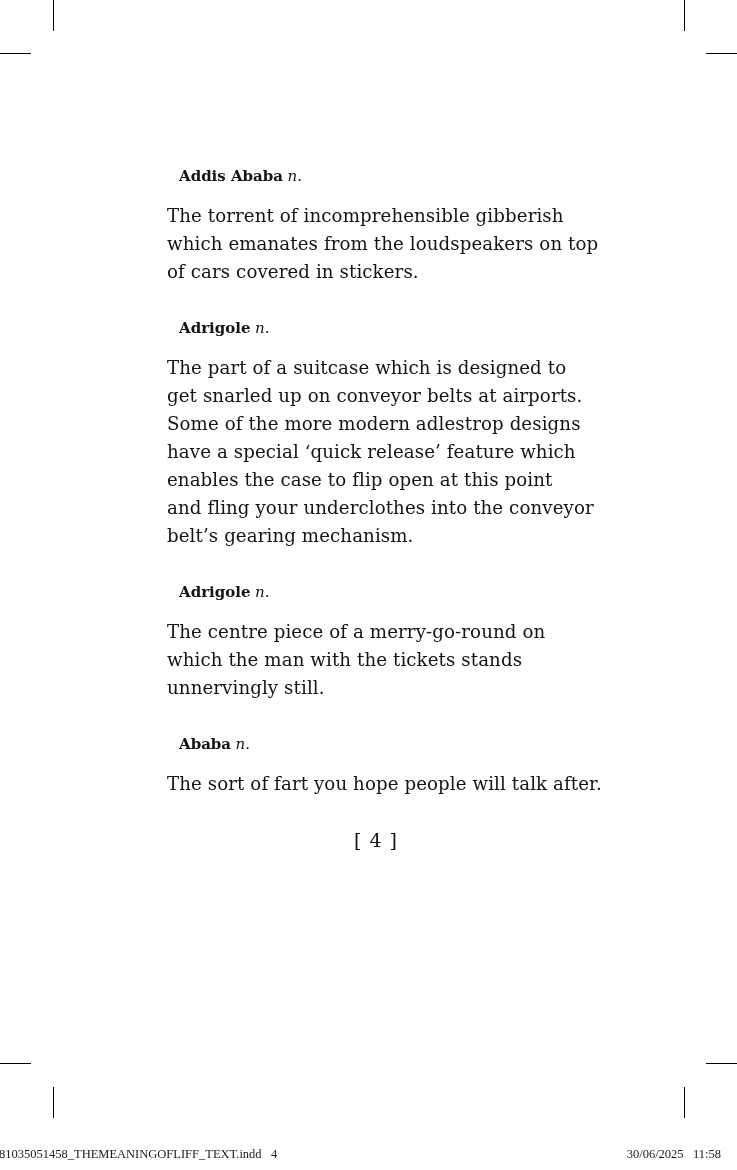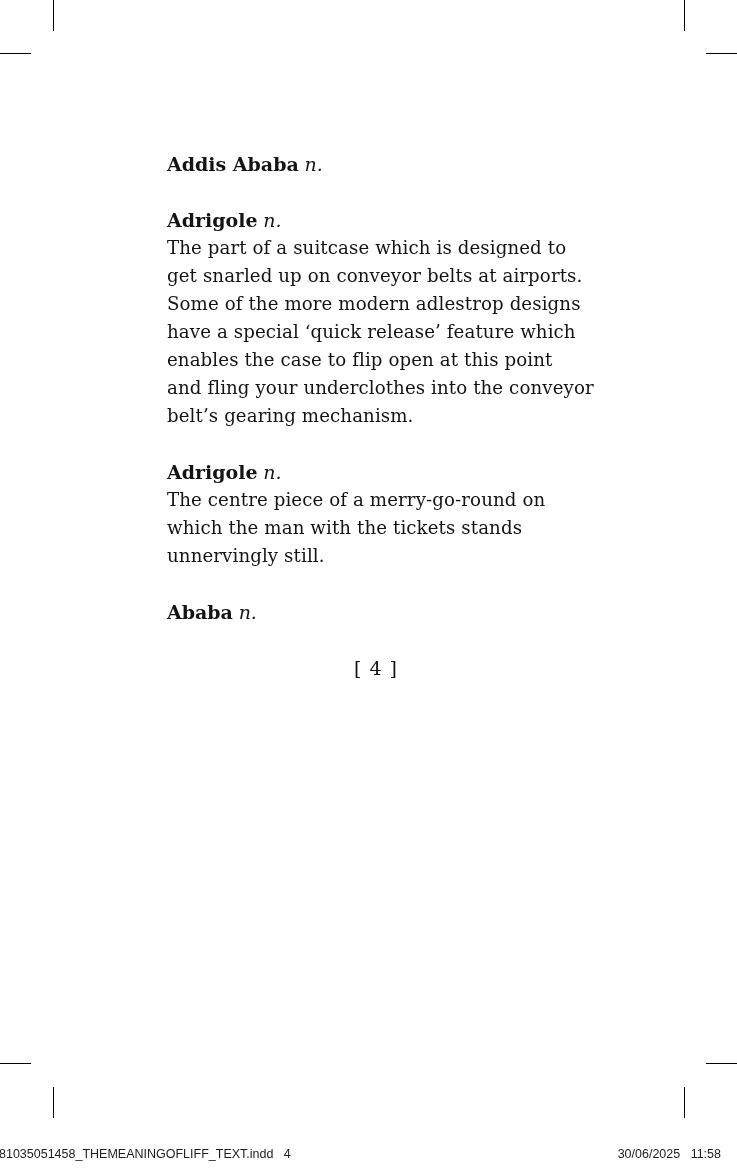--- a/index.html
+++ b/index.html
@@ -36,23 +36,23 @@
   .textblock {
     position: absolute;
     left: 167px;
     top: 150px;
     width: 418px;
   }
   .entry {
     margin: 0 0 28px 0;
   }
   .headword-line {
-    margin: 0;
+    margin: 12px;
     padding: 0;
-    font-size: 19px;
+    font-size: 15px;
     line-height: 28px;
     font-weight: bold;
     white-space: pre;
   }
   .pos {
     font-weight: normal;
     font-style: italic;
     margin-left: 0.3em;
   }
   .definition {
@@ -69,21 +69,21 @@
     font-size: 19px;
     line-height: 28px;
     text-align: center;
     letter-spacing: 1px;
   }
 
   
   .footer-left, .footer-right {
     position: absolute;
     top: 1147px;
-    font-family: Liberation Sans, sans-serif;
+    font-family: Liberation Serif, serif;
     font-size: 12.5px;
     line-height: 14px;
     color: #1c1c1c;
     white-space: pre;
   }
   .footer-left { left: -1px; }
   .footer-right { right: 16px; }
 </style>
 </head>
 <body>
@@ -96,20 +96,23 @@
   <div class="crop h tr-h"></div>
   <div class="crop h bl-h"></div>
   <div class="crop v bl-v"></div>
   <div class="crop h br-h"></div>
   <div class="crop v br-v"></div>
 
   <div class="textblock">
 
     <section class="entry">
       <h3 class="headword-line"><span class="headword">Addis Ababa</span><span class="pos">n.</span></h3>
+      <p class="definition">The torrent of incomprehensible gibberish
+which emanates from the loudspeakers on top
+of cars covered in stickers.</p>
     </section>
 
     <section class="entry">
       <h3 class="headword-line"><span class="headword">Adrigole</span><span class="pos">n.</span></h3>
       <p class="definition">The part of a suitcase which is designed to
 get snarled up on conveyor belts at airports.
 Some of the more modern adlestrop designs
 have a special ‘quick release’ feature which
 enables the case to flip open at this point
 and fling your underclothes into the conveyor
@@ -118,20 +121,21 @@
 
     <section class="entry">
       <h3 class="headword-line"><span class="headword">Adrigole</span><span class="pos">n.</span></h3>
       <p class="definition">The centre piece of a merry-go-round on
 which the man with the tickets stands
 unnervingly still.</p>
     </section>
 
     <section class="entry">
       <h3 class="headword-line"><span class="headword">Ababa</span><span class="pos">n.</span></h3>
+      <p class="definition">The sort of fart you hope people will talk after.</p>
     </section>
 
     <section class="entry">
     </section>
 
     <p class="folio">[ 4 ]</p>
   </div>
 
   <div class="footer-left">81035051458_THEMEANINGOFLIFF_TEXT.indd   4</div>
   <div class="footer-right">30/06/2025   11:58</div>

